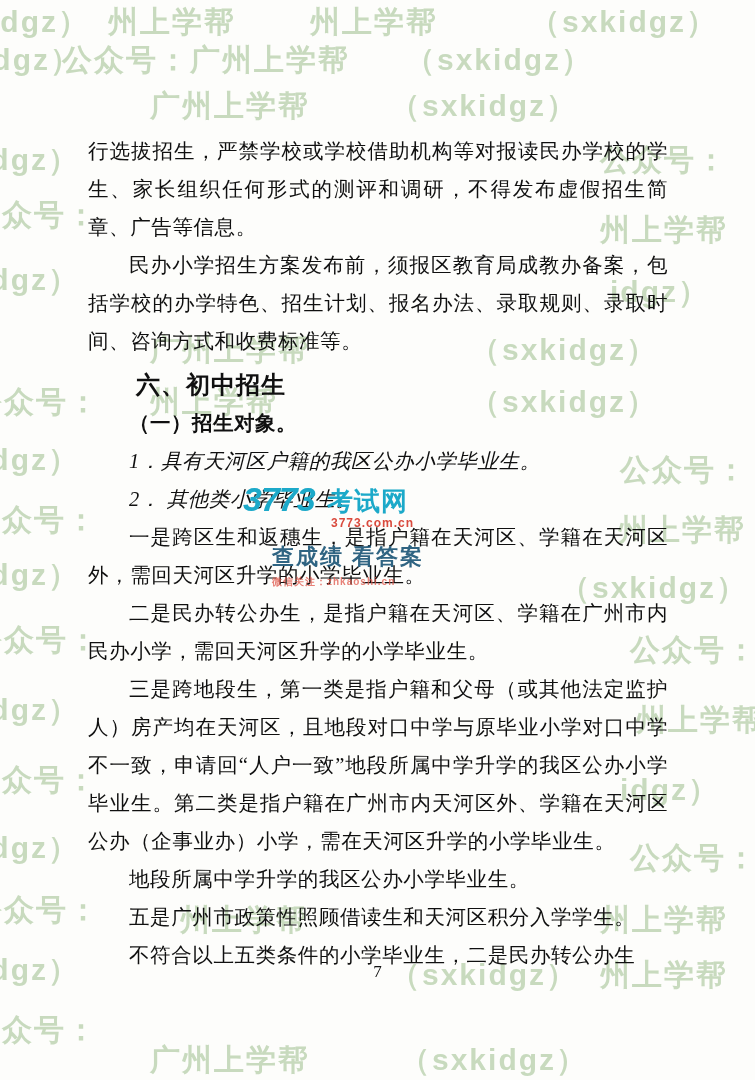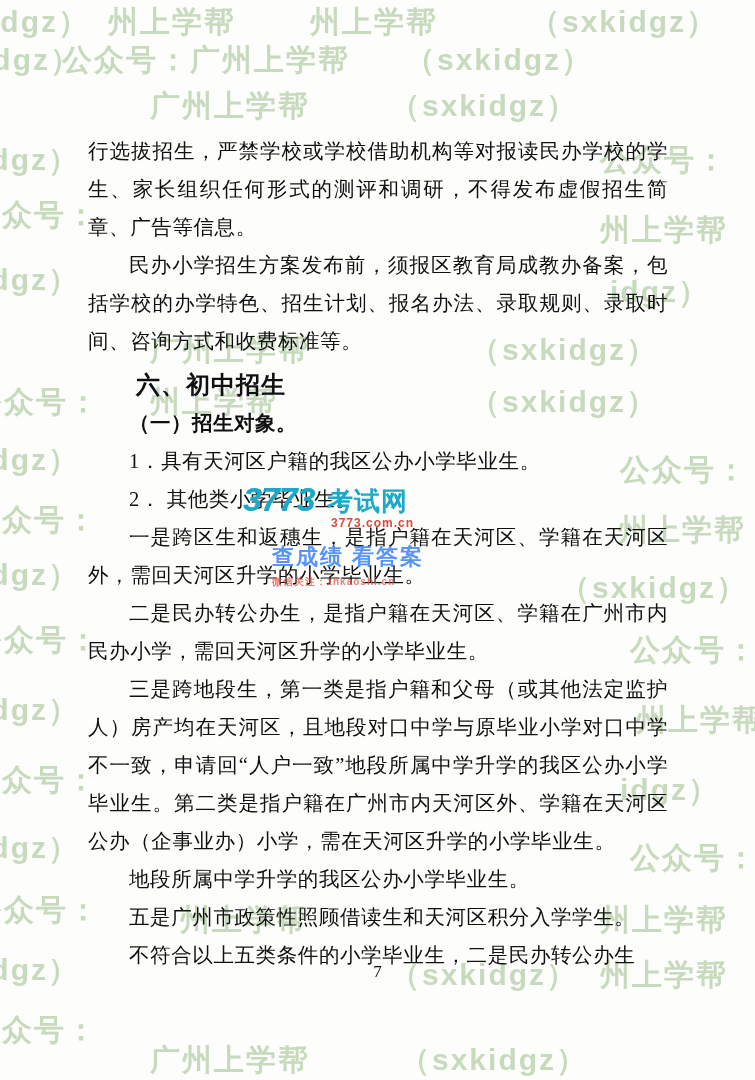--- a/index.html
+++ b/index.html
@@ -65,20 +65,21 @@
   .subheading {
     margin: 0;
     text-indent: 2em;
     font-weight: bold;
     font-size: 20.5px;
     letter-spacing: 0.5px;
   }
   .listitem {
     margin: 0;
     text-indent: 2em;
+    font-style: italic;
   }
 
   
   .brand {
     position: absolute;
     left: 243px;
     top: 480px;
     width: 280px;
     height: 40px;
     pointer-events: none;
@@ -114,21 +115,21 @@
     color: #d94a3d;
     letter-spacing: 1px;
   }
   .red-stamp {
     position: absolute;
     left: 272px;
     top: 542px;
     font-family: "Liberation Sans", "DejaVu Sans", sans-serif;
     font-size: 22px;
     font-weight: bold;
-    color: #3b82f6;
+    color: #0c4a6e;
     opacity: 0.85;
     letter-spacing: 2px;
     pointer-events: none;
   }
   .red-stamp2 {
     position: absolute;
     left: 272px;
     top: 575px;
     font-family: "Liberation Sans", "DejaVu Sans", sans-serif;
     font-size: 10px;

